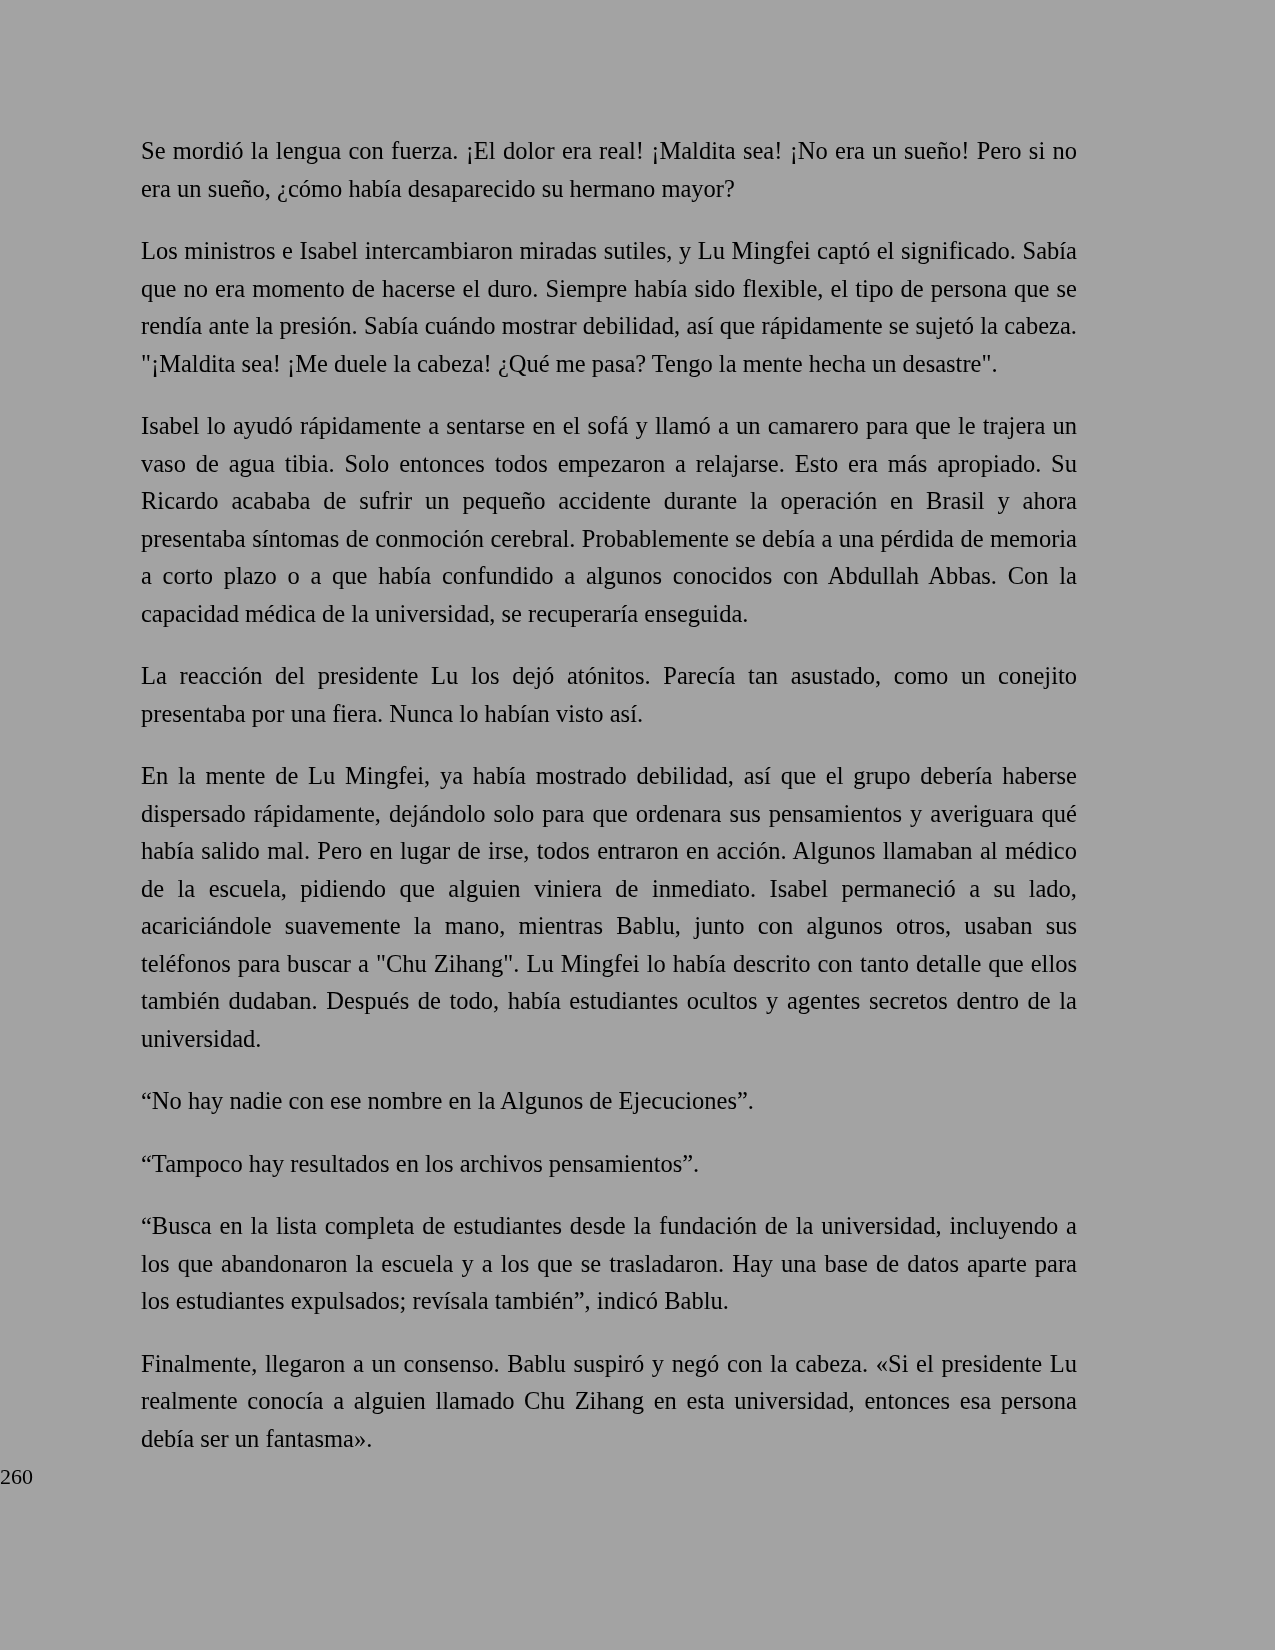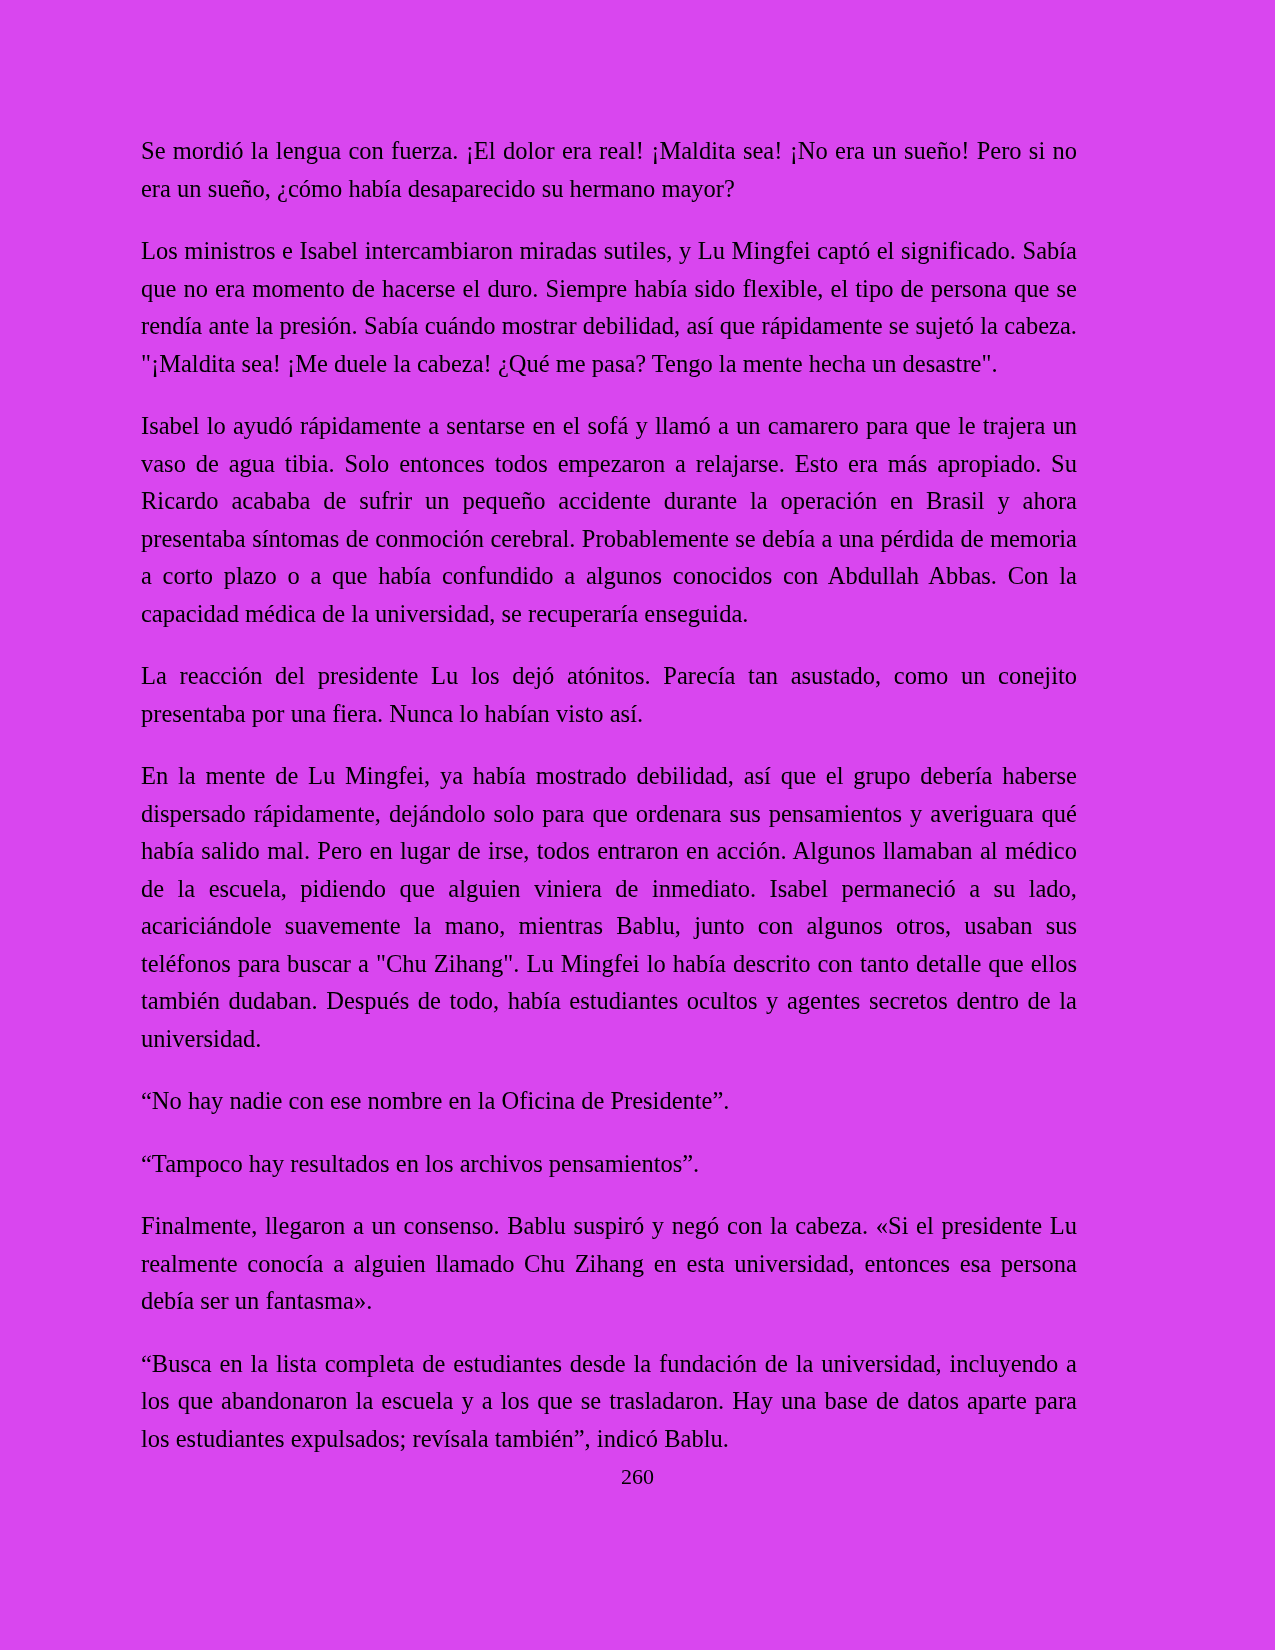--- a/index.html
+++ b/index.html
@@ -8,21 +8,21 @@
     background: #ffffff;
   }
   body {
     font-family: "Liberation Serif", "DejaVu Serif", serif;
     color: #000000;
   }
   .page {
     position: relative;
     width: 1275px;
     height: 1650px;
-    background: #d946ef;
+    background: #a3a3a3;
     box-sizing: border-box;
     overflow: hidden;
   }
   .text-column {
     position: absolute;
     left: 141px;
     top: 132px;
     width: 936px;
   }
   .para {
@@ -37,38 +37,38 @@
   }
   .para:last-of-type {
     margin-bottom: 0;
   }
   
   .page-number {
     position: absolute;
     left: 0;
     right: 0;
     top: 1464px;
-    text-align: center;
+    text-align: left;
     font-size: 22px;
     line-height: 26px;
     font-family: "Liberation Serif", "DejaVu Serif", serif;
   }
 </style>
 </head>
 <body>
 
 <div class="page">
 
   <div class="text-column">
     <p class="para">Se mordió la lengua con fuerza. ¡El dolor era real! ¡Maldita sea! ¡No era un sueño! Pero si no era un sueño, ¿cómo había desaparecido su hermano mayor?</p>
     <p class="para">Los ministros e Isabel intercambiaron miradas sutiles, y Lu Mingfei captó el significado. Sabía que no era momento de hacerse el duro. Siempre había sido flexible, el tipo de persona que se rendía ante la presión. Sabía cuándo mostrar debilidad, así que rápidamente se sujetó la cabeza. "¡Maldita sea! ¡Me duele la cabeza! ¿Qué me pasa? Tengo la mente hecha un desastre".</p>
     <p class="para">Isabel lo ayudó rápidamente a sentarse en el sofá y llamó a un camarero para que le trajera un vaso de agua tibia. Solo entonces todos empezaron a relajarse. Esto era más apropiado. Su Ricardo acababa de sufrir un pequeño accidente durante la operación en Brasil y ahora presentaba síntomas de conmoción cerebral. Probablemente se debía a una pérdida de memoria a corto plazo o a que había confundido a algunos conocidos con Abdullah Abbas. Con la capacidad médica de la universidad, se recuperaría enseguida.</p>
     <p class="para">La reacción del presidente Lu los dejó atónitos. Parecía tan asustado, como un conejito presentaba por una fiera. Nunca lo habían visto así.</p>
     <p class="para">En la mente de Lu Mingfei, ya había mostrado debilidad, así que el grupo debería haberse dispersado rápidamente, dejándolo solo para que ordenara sus pensamientos y averiguara qué había salido mal. Pero en lugar de irse, todos entraron en acción. Algunos llamaban al médico de la escuela, pidiendo que alguien viniera de inmediato. Isabel permaneció a su lado, acariciándole suavemente la mano, mientras Bablu, junto con algunos otros, usaban sus teléfonos para buscar a "Chu Zihang". Lu Mingfei lo había descrito con tanto detalle que ellos también dudaban. Después de todo, había estudiantes ocultos y agentes secretos dentro de la universidad.</p>
-    <p class="para">“No hay nadie con ese nombre en la Oficina de Presidente”.</p>
+    <p class="para">“No hay nadie con ese nombre en la Algunos de Ejecuciones”.</p>
     <p class="para">“Tampoco hay resultados en los archivos pensamientos”.</p>
+    <p class="para">“Busca en la lista completa de estudiantes desde la fundación de la universidad, incluyendo a los que abandonaron la escuela y a los que se trasladaron. Hay una base de datos aparte para los estudiantes expulsados; revísala también”, indicó Bablu.</p>
     <p class="para">Finalmente, llegaron a un consenso. Bablu suspiró y negó con la cabeza. «Si el presidente Lu realmente conocía a alguien llamado Chu Zihang en esta universidad, entonces esa persona debía ser un fantasma».</p>
-    <p class="para">“Busca en la lista completa de estudiantes desde la fundación de la universidad, incluyendo a los que abandonaron la escuela y a los que se trasladaron. Hay una base de datos aparte para los estudiantes expulsados; revísala también”, indicó Bablu.</p>
   </div>
 
   <div class="page-number">260</div>
 
 </div>
 
 </body></html>

